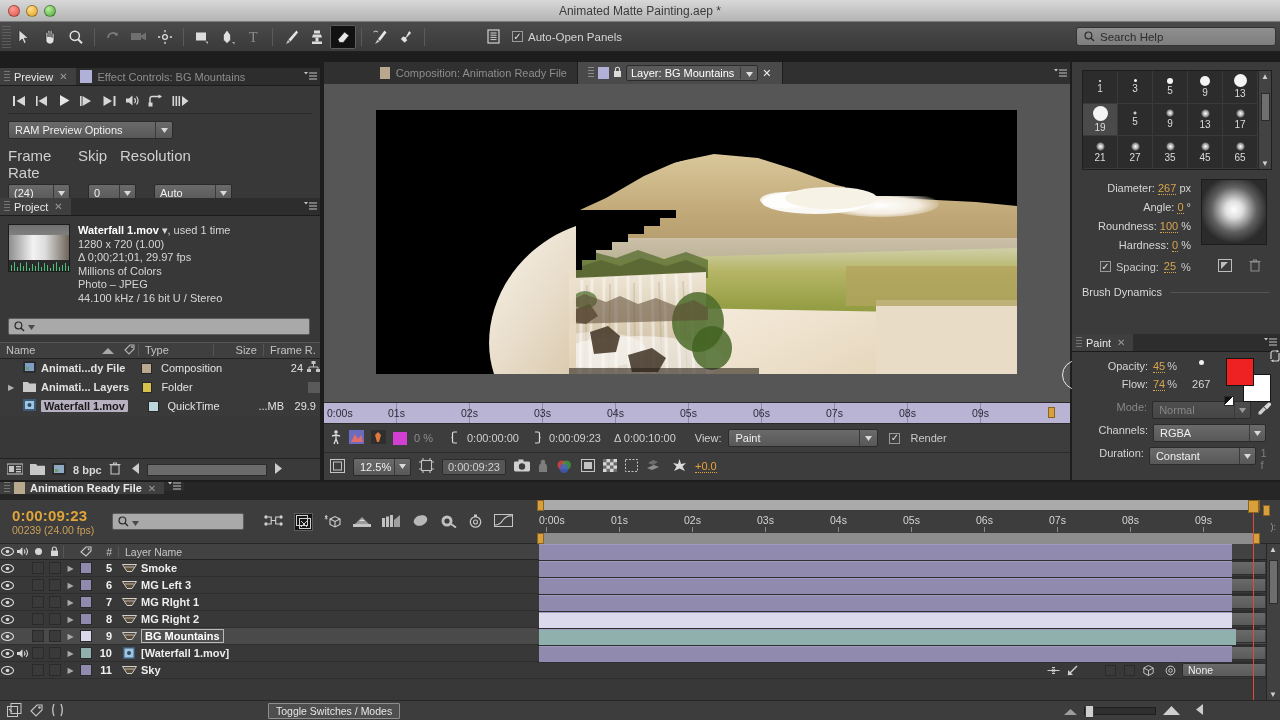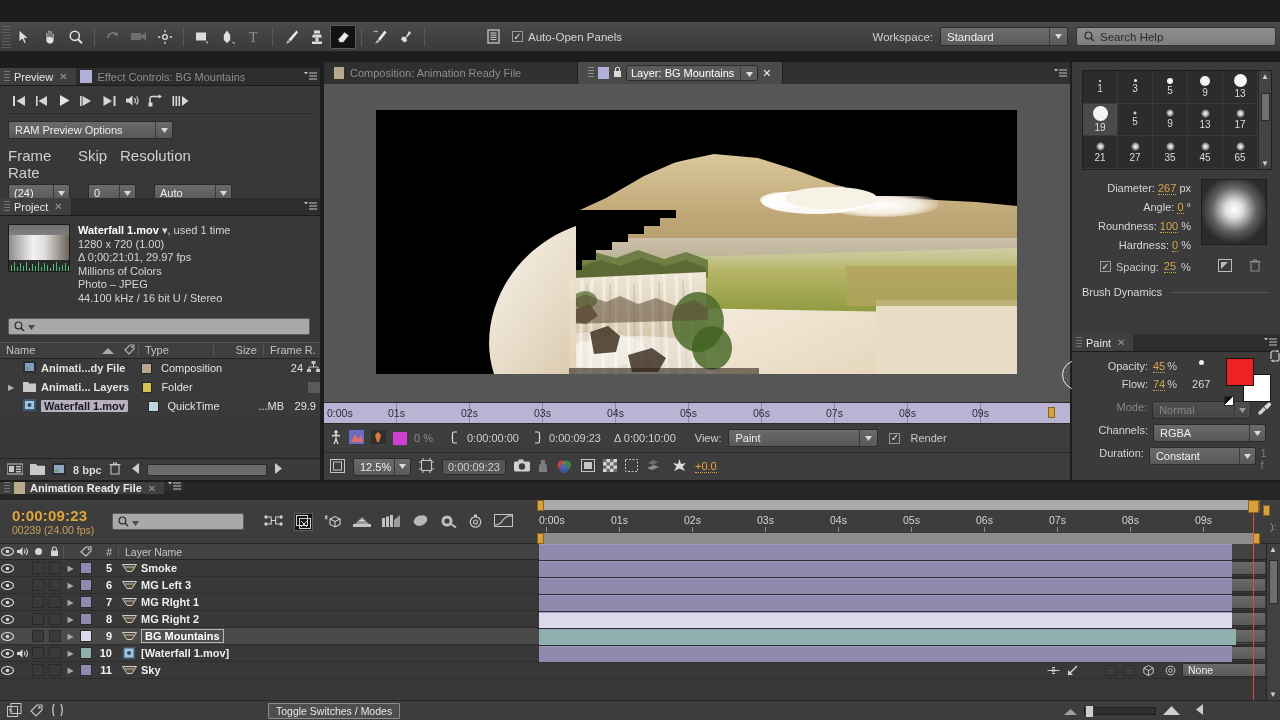--- a/index.html
+++ b/index.html
@@ -274,20 +274,28 @@
   .vscroll { position:absolute; right:0; top:62px; width:14px; bottom:20px; background:#414141;
     border-left:1px solid #262626; }
   .vscroll .vthumb { position:absolute; left:2px; right:2px; top:16px; height:44px; background:#6e6e6e;
     border:1px solid #2c2c2c; }
 </style>
 </head>
 <body>
 
 <div class="app">
 
+  <div class="titlebar">
+    <div class="traffic">
+      <div class="tl-dot tl-red"></div>
+      <div class="tl-dot tl-yel"></div>
+      <div class="tl-dot tl-grn"></div>
+    </div>
+    <div class="title-text">Animated Matte Painting.aep *</div>
+  </div>
 
   <div class="toolbar">
     <div class="grip"></div>
 
     <div class="tbtn">
       <svg width="14" height="16" viewBox="0 0 14 16">
           <path d="M2 1 L2 13 L5.2 10 L7.2 14.5 L9.2 13.6 L7.3 9.3 L11.5 9.3 Z" fill="#dcdcdc" stroke="#2a2a2a" stroke-width=".7"></path>
         </svg>
     </div>
     <div class="tbtn">
@@ -381,31 +389,20 @@
             <path d="M3.5 4h6M3.5 6.2h6M3.5 8.4h6M3.5 10.6h6"></path>
           </g>
         </svg>
     </div>
 
     <div class="autoopen">
       <span class="chk">✓</span>
       <span>Auto-Open Panels</span>
     </div>
 
-    <div class="ws-wrap">
-      <span class="ws-label">Workspace:</span>
-      <div class="ws-select">
-        <span>Standard</span>
-        <span class="arrw">
-          <svg width="7" height="5" viewBox="0 0 7 5">
-              <path d="M0 0h7L3.5 5z" fill="#d9d9d9"></path>
-            </svg>
-        </span>
-      </div>
-    </div>
     <div class="search-help">
       <span style="margin-right:5px;display:inline-flex">
         <svg width="11" height="11" viewBox="0 0 11 11">
             <circle cx="4.4" cy="4.4" r="3.4" fill="none" stroke="#2c2c2c" stroke-width="1.2"></circle>
             <line x1="6.9" y1="6.9" x2="10" y2="10" stroke="#2c2c2c" stroke-width="1.4"></line>
           </svg>
       </span>
       <span>Search Help</span>
     </div>
   </div>
@@ -704,21 +701,21 @@
           </svg></span>
       <span style="width:120px;height:12px;background:#6b6b6b;border:1px solid #2c2c2c"></span>
       <span><svg width="8" height="11" viewBox="0 0 8 11">
             <path d="M1 0 L1 11 L8 5.5 Z" fill="#cbcbcb"></path>
           </svg></span>
     </div>
   </div>
 
   <div class="panel" id="viewer">
     <div class="v-tabs">
-      <div class="v-tab" style="width:254px;justify-content:flex-start">
+      <div class="v-tab" style="width:254px;justify-content:flex-end">
         <span class="cswatch"></span>
         <span>Composition: Animation Ready File</span>
       </div>
       <div class="v-tab active" style="gap:4px">
         <span class="dots" style="width:6px;height:12px;background-image:repeating-linear-gradient(to bottom,#8a8a8a 0 1px,transparent 1px 3px);background-size:3px 3px"></span>
         <span style="width:11px;height:12px;background:#b0b0d8"></span>
         <span><svg width="9" height="12" viewBox="0 0 9 12">
               <path d="M2.5 5V3.2a2 2 0 014 0V5" fill="none" stroke="#dcdcdc" stroke-width="1.1"></path>
               <rect x="1" y="5" width="7" height="6" fill="#dcdcdc"></rect>
             </svg></span>

